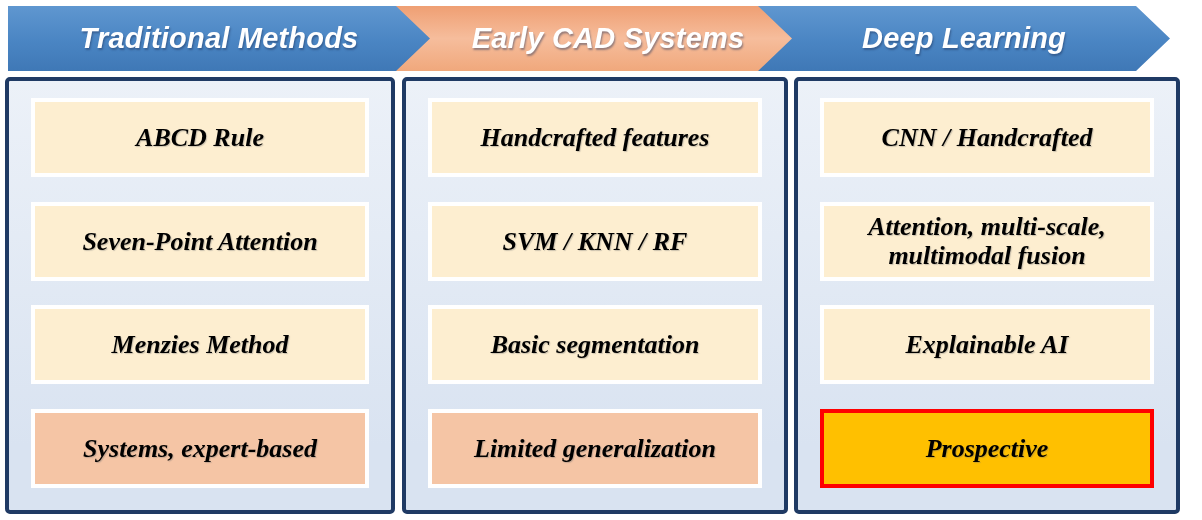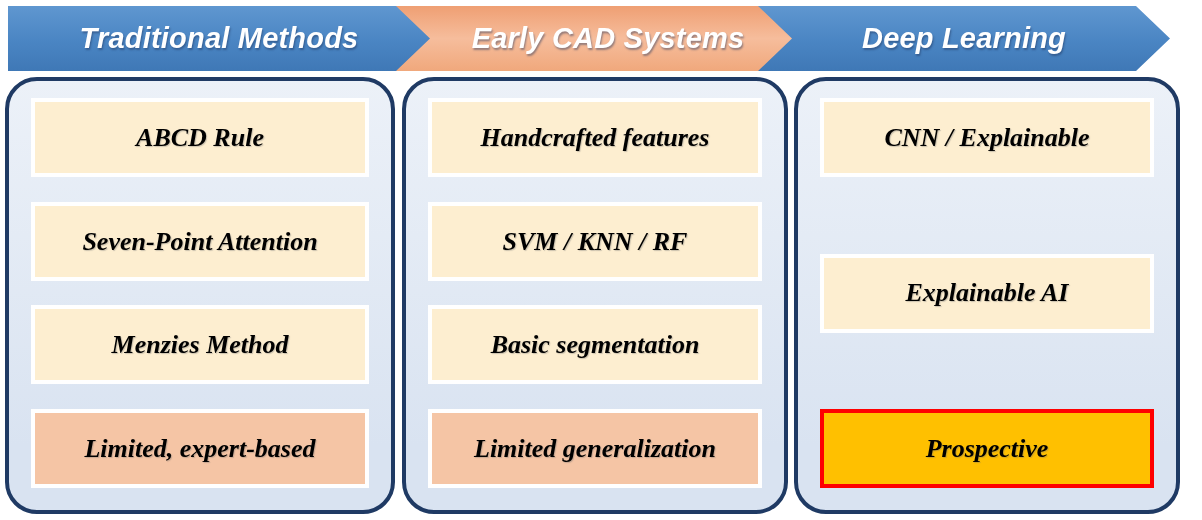--- a/index.html
+++ b/index.html
@@ -19,21 +19,21 @@
   .chev-orange { background:linear-gradient(180deg,#ef9f73 0%, var(--chevron-orange,#f6bd9c) 50%, #f0a87c 100%);text-align:center; }
   .chev-point { clip-path:polygon(0 0, calc(100% - 34px) 0, 100% 50%, calc(100% - 34px) 100%, 0 100%); }
   .chev-notch { clip-path:polygon(0 0, calc(100% - 34px) 0, 100% 50%, calc(100% - 34px) 100%, 0 100%, 34px 50%); }
   #chev1 { left:8px;   width:422px; padding-right:34px; }
   #chev2 { left:396px; width:424px; }
   #chev3 { left:758px; width:412px; }
 
   
   .panel {
     position:absolute; top:77px; height:437px; box-sizing:border-box;
-    border:4px solid var(--panel-border,#1f3a64); border-radius:32px;
+    border:4px solid var(--panel-border,#1f3a64); border-radius:5px;
     background:linear-gradient(180deg,#ecf1f8 0%, var(--panel-fill,#d9e3f1) 85%);
     display:flex; flex-direction:column; justify-content:space-between;
     padding:17px 22px 22px 22px;
   }
   #panel1 { left:5px;   width:390px; }
   #panel2 { left:402px; width:386px; }
   #panel3 { left:794px; width:386px; }
 
   
   .box {
@@ -55,29 +55,30 @@
   <div class="chevron chev-blue chev-point" id="chev1">Traditional Methods</div>
 
   <div class="chevron chev-orange chev-notch" id="chev2">Early CAD Systems</div>
 
   <div class="chevron chev-blue chev-notch" id="chev3">Deep Learning</div>
 
   <div class="panel" id="panel1">
     <div class="box cream">ABCD Rule</div>
     <div class="box cream">Seven-Point Attention</div>
     <div class="box cream">Menzies Method</div>
-    <div class="box salmon">Limited, expert-based</div>
+    <div class="box salmon">Systems, expert-based</div>
   </div>
 
   <div class="panel" id="panel2">
     <div class="box cream">Handcrafted features</div>
     <div class="box cream">SVM / KNN / RF</div>
     <div class="box cream">Basic segmentation</div>
     <div class="box salmon">Limited generalization</div>
   </div>
 
   <div class="panel" id="panel3">
-    <div class="box cream">CNN / Explainable</div>
+    <div class="box cream">CNN / Handcrafted</div>
+    <div class="box cream">Attention, multi-scale, multimodal fusion</div>
     <div class="box cream">Explainable AI</div>
     <div class="box gold">Prospective</div>
   </div>
 
 </div>
 
 </body></html>

